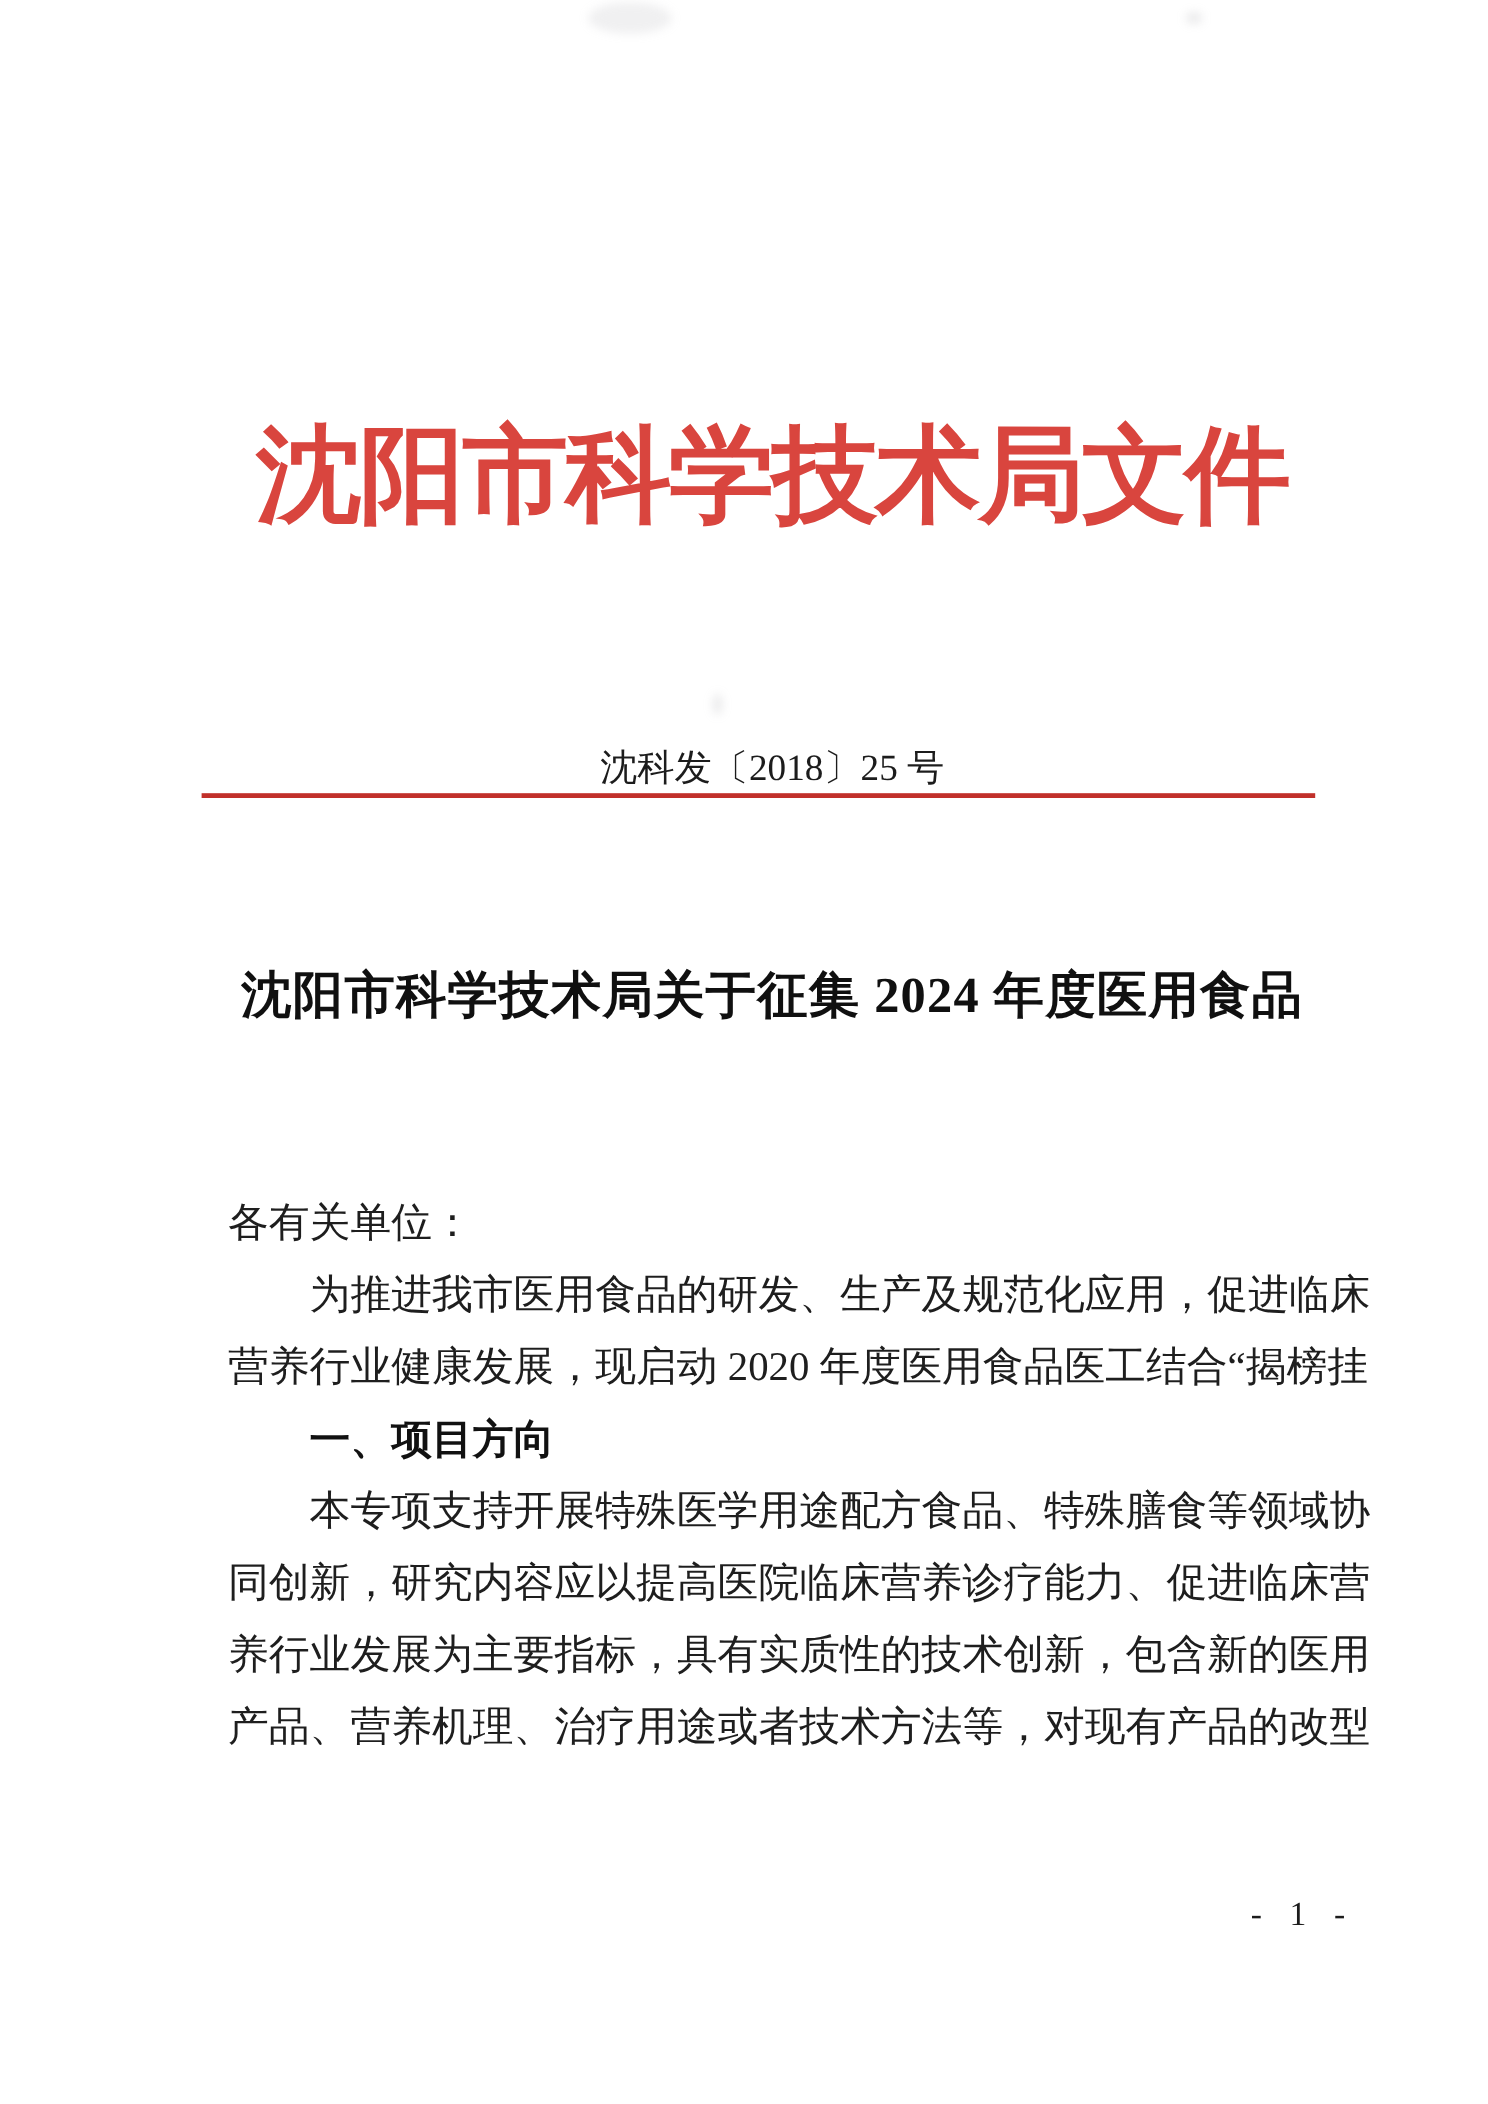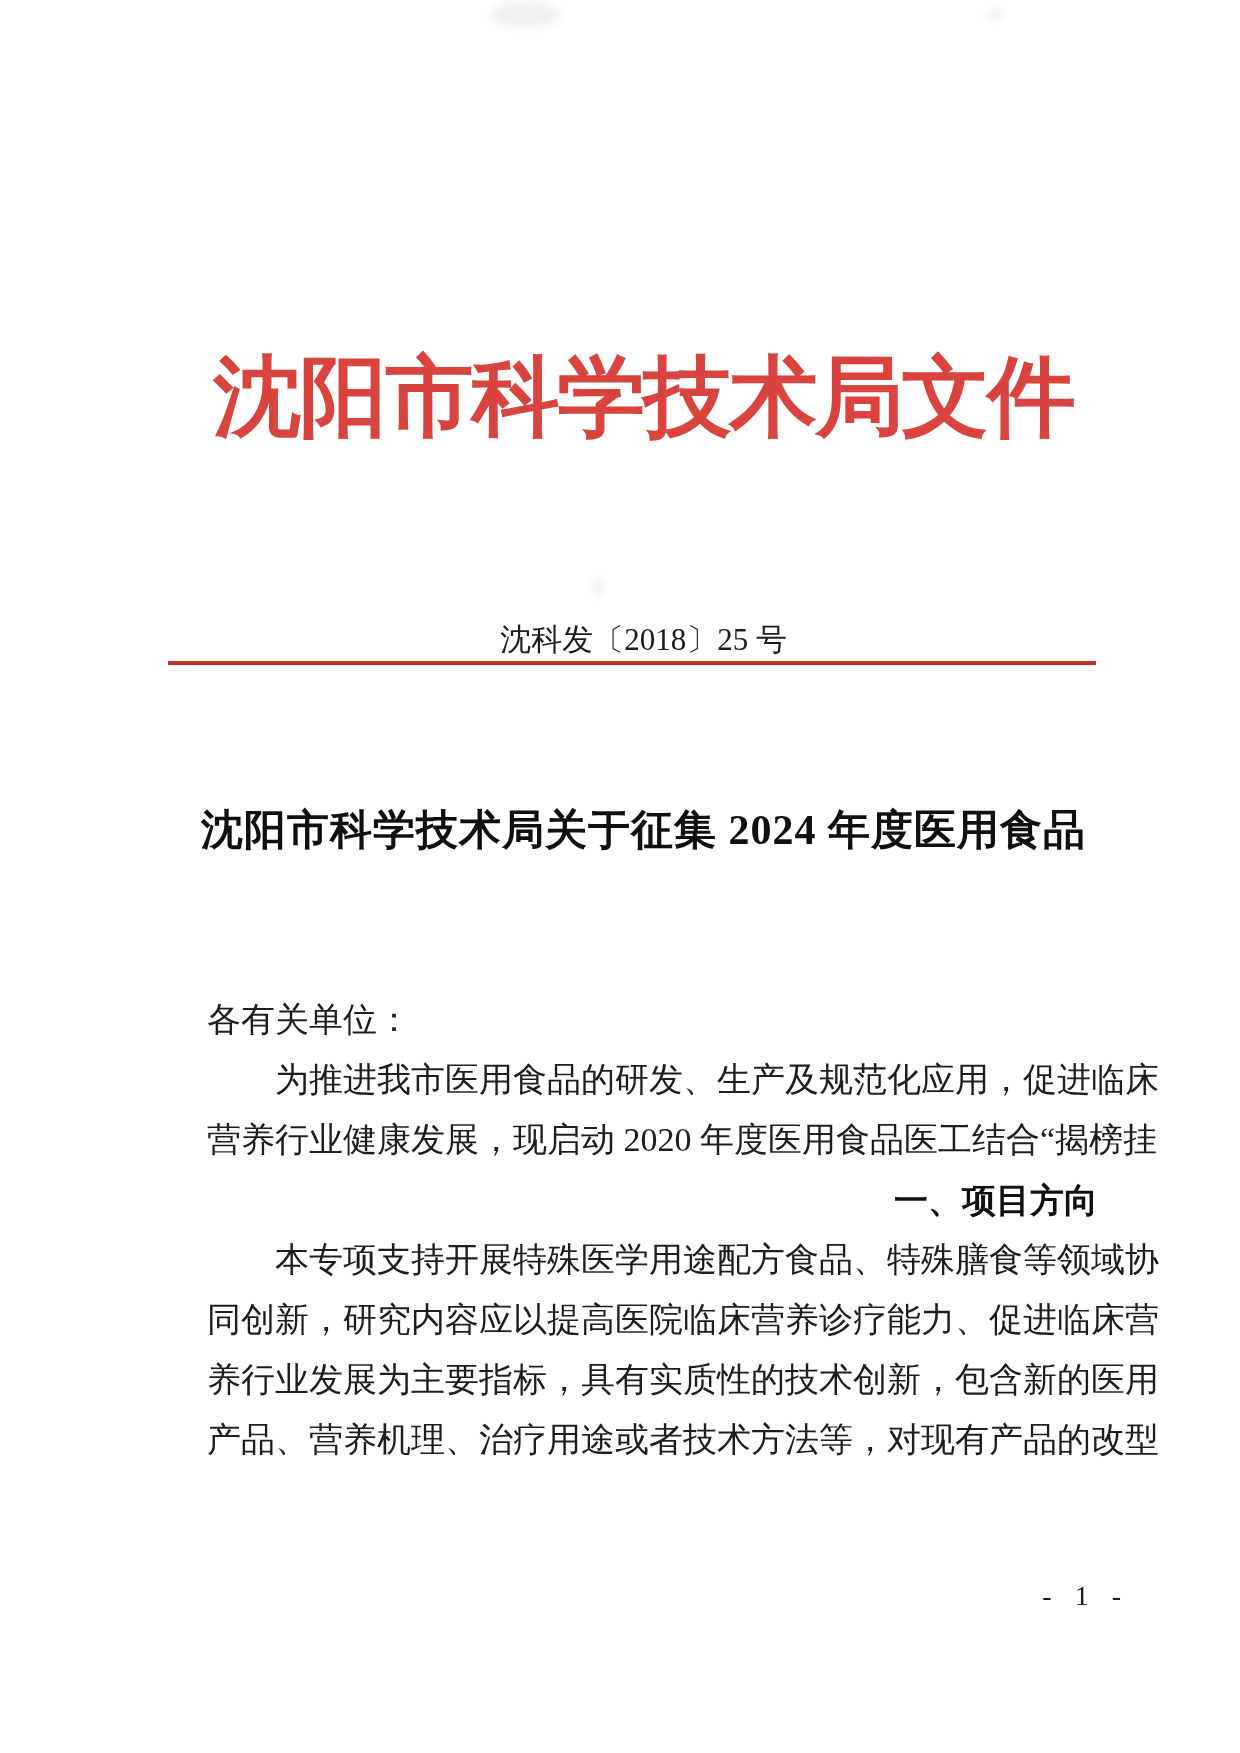--- a/index.html
+++ b/index.html
@@ -46,27 +46,26 @@
     line-height:64px;
     color:#101010;
     letter-spacing:1px;
   }
   .doc-body{
     position:absolute;left:190px;top:990px;
     width:908px;
     font-size:34px;
     line-height:60px;
   }
-  .doc-line{white-space:nowrap;margin-left:17px;}
+  .doc-line{white-space:nowrap;}
   .doc-line.indent{padding-left:68px;}
   .doc-line.section-heading{
     font-family:"Liberation Sans","DejaVu Sans",sans-serif;
     font-weight:700;
     color:#111;
-    text-align:right;
   }
   .page-number{
     position:absolute;top:1580px;right:158px;
     font-size:28px;
     letter-spacing:8px;
     color:#1c1c1c;
     white-space:nowrap;
   }
 </style>
 </head>

